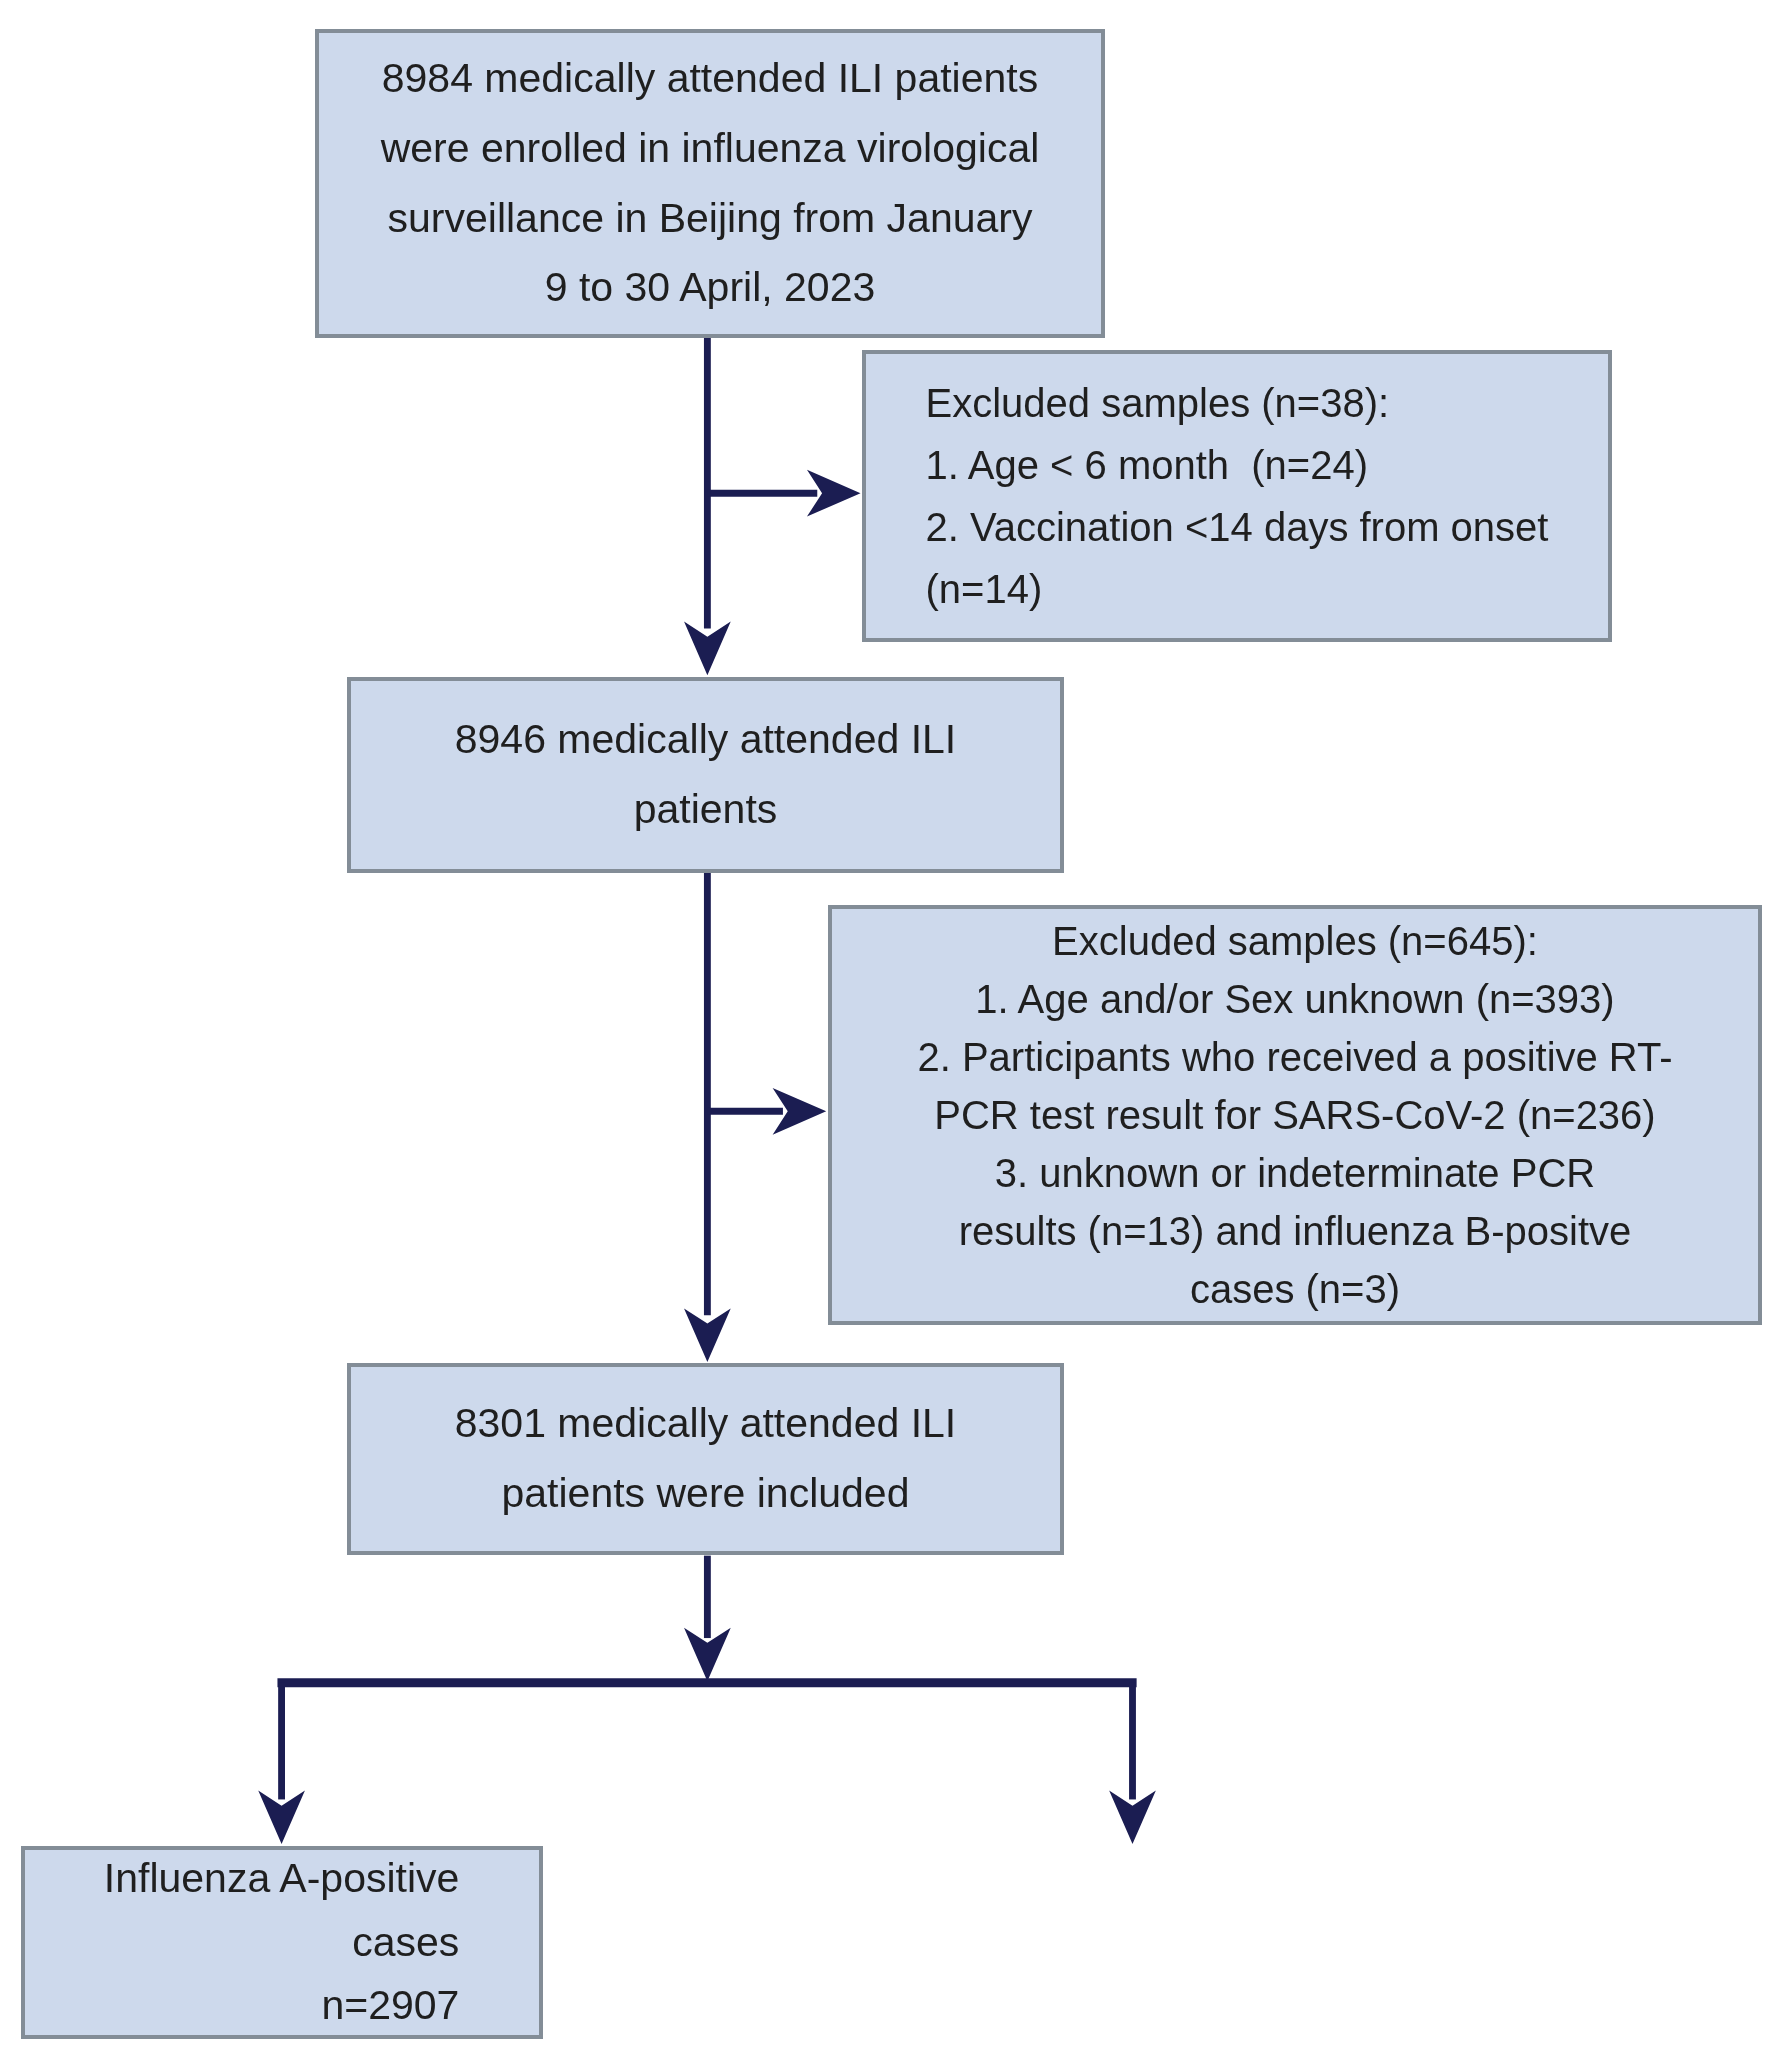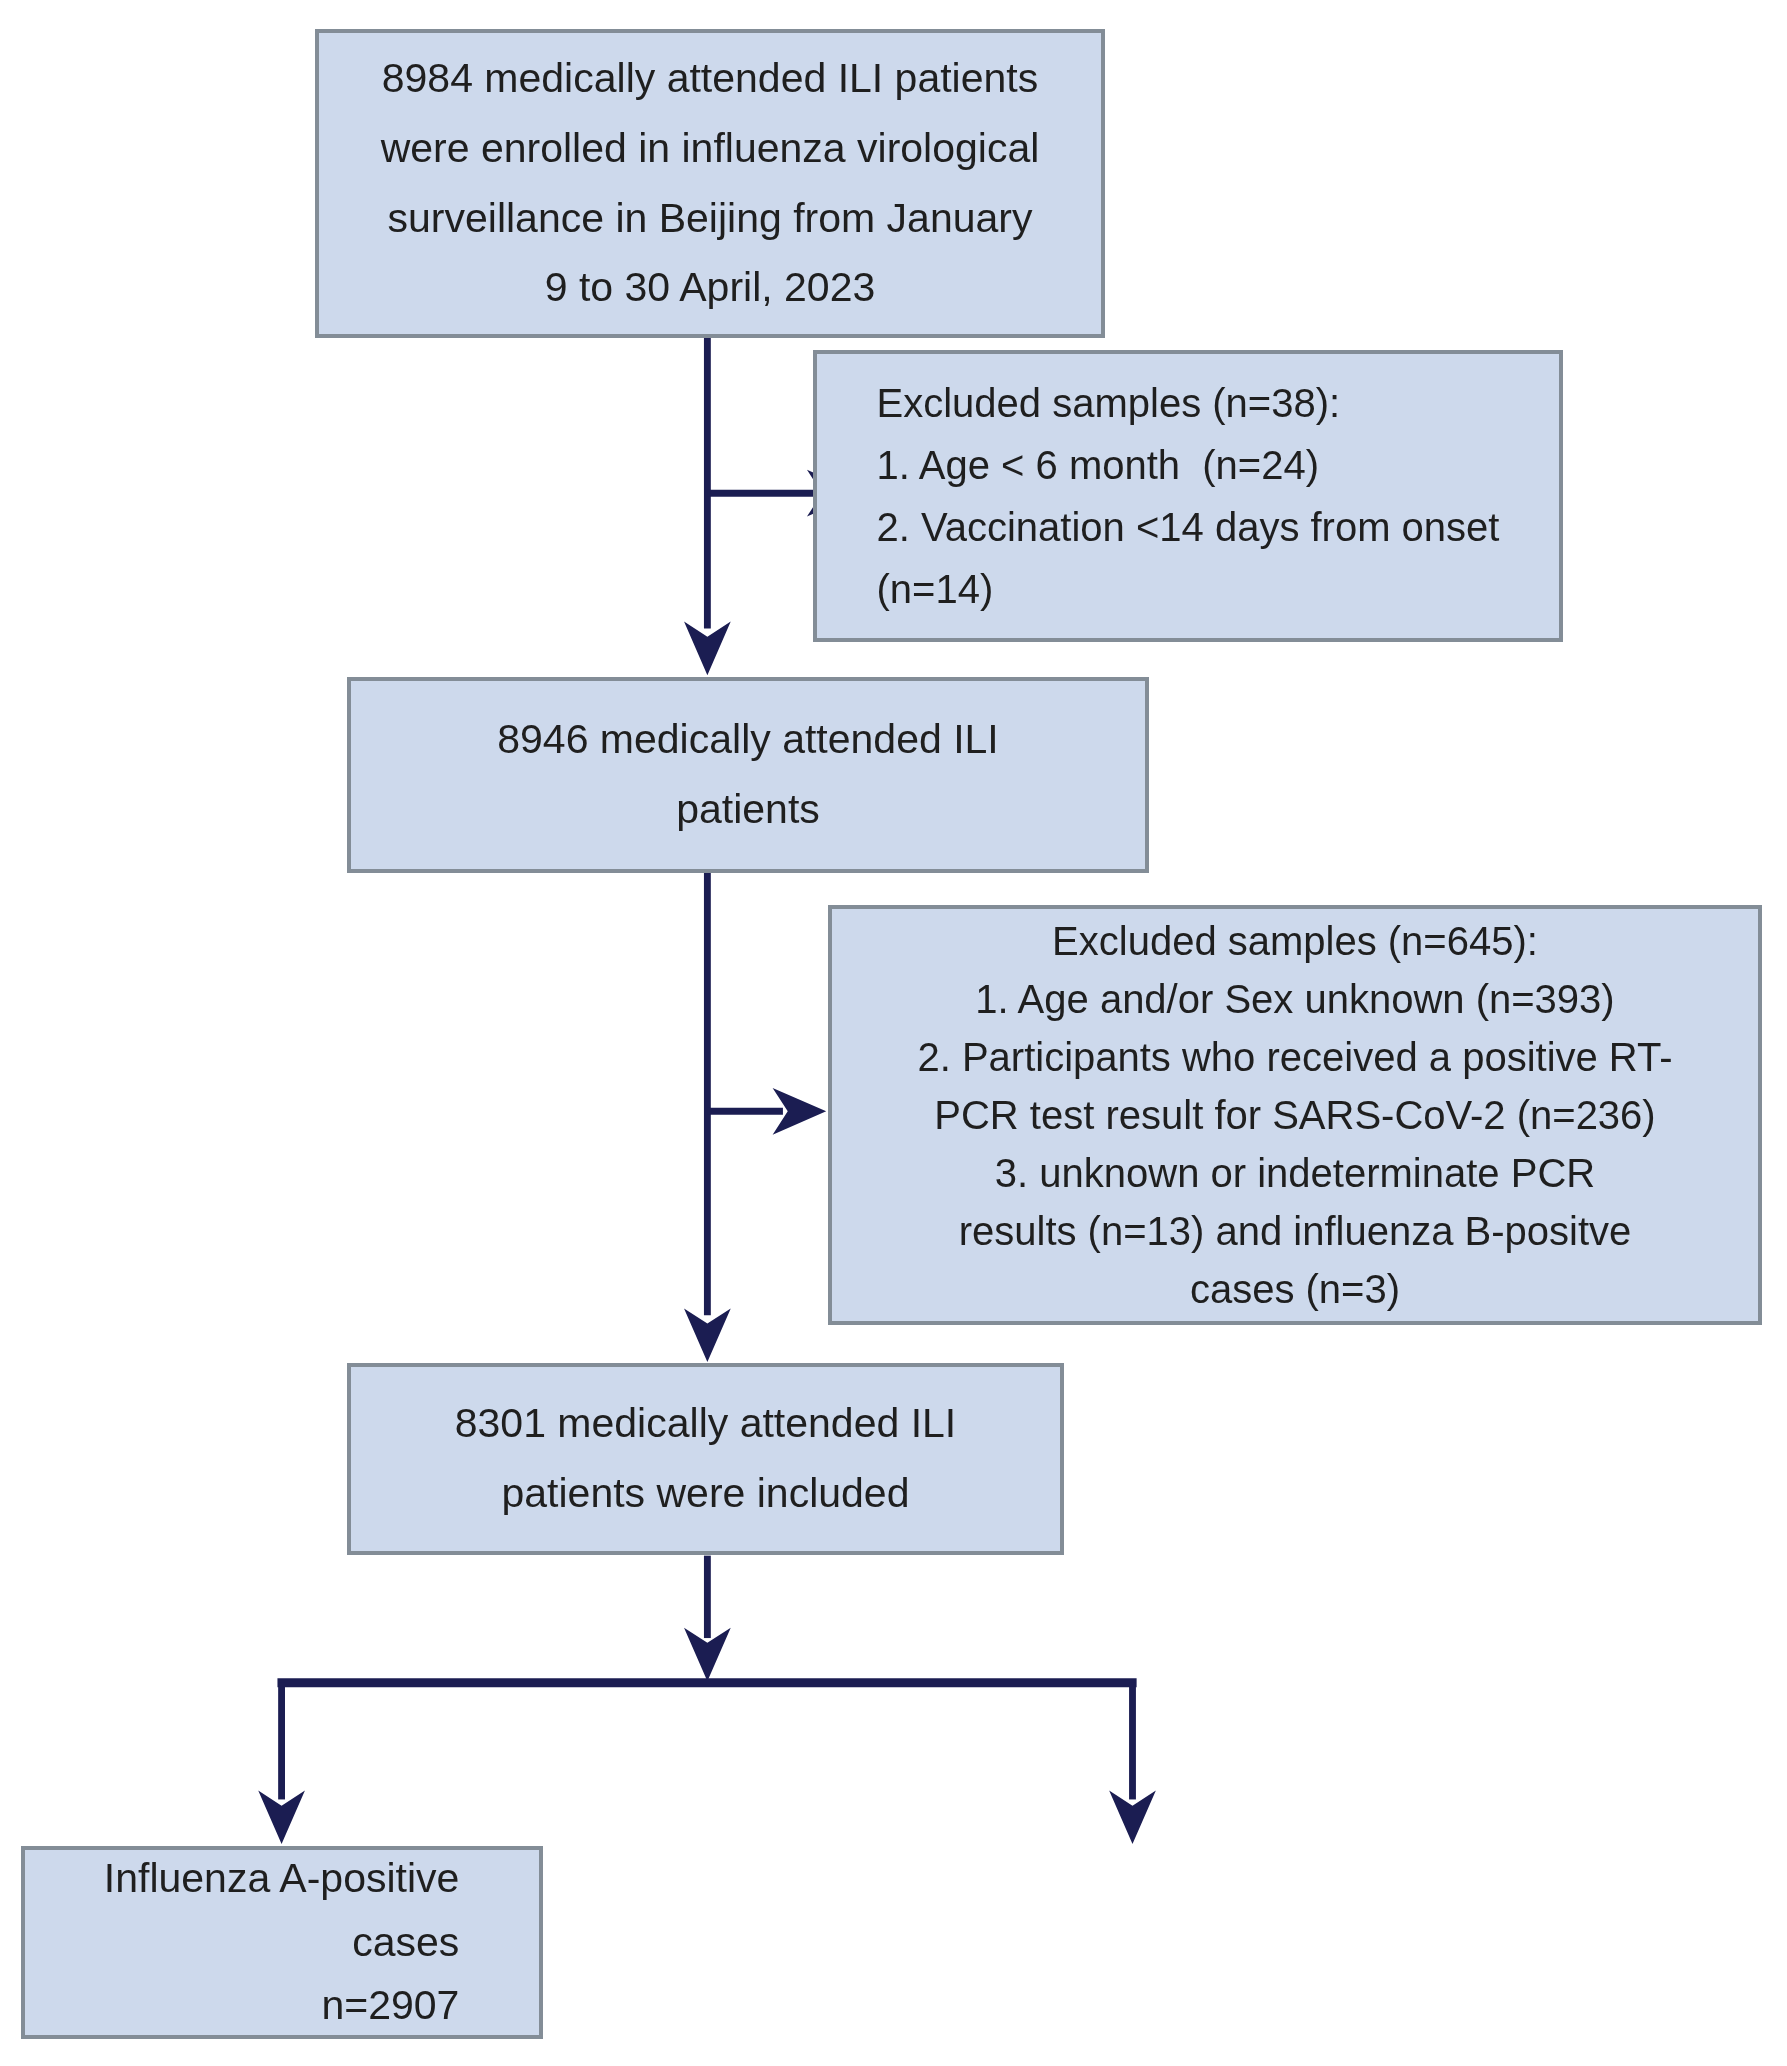--- a/index.html
+++ b/index.html
@@ -22,22 +22,22 @@
     border:4.1px solid var(--box-border,#838d97);
     display:flex;align-items:center;justify-content:center;
   }
   .txt{white-space:pre-wrap;}
   .center-text .txt{text-align:center;font-size:41px;line-height:1.7;padding:0 16.5px;}
   .small-center .txt{text-align:right;font-size:41px;line-height:1.55;padding:0 16.5px;}
   .left-text .txt{text-align:left;font-size:40px;line-height:1.55;padding:0 26px;}
   .left-text-tight .txt{text-align:center;font-size:40px;line-height:1.45;padding:0 26px;}
 
   .b-enrolled {left:315px; top:29px;   width:790px; height:309px;}
-  .b-excl1    {left:813px;top:350px;  width:750px; height:292px;}
-  .b-after1   {left:347px; top:677px;  width:802px; height:196px;}
+  .b-excl1    {left:862px;top:350px;  width:750px; height:292px;}
+  .b-after1   {left:347px; top:677px;  width:717px; height:196px;}
   .b-excl2    {left:828px;top:905px; width:934px; height:420px;}
   .b-included {left:347px; top:1363px; width:717px; height:192px;}
   .b-flua     {left:20.6px;  top:1846px; width:522px;  height:193px;}
   .b-fluneg   {left:871px;top:1846px; width:523px;  height:193px;}
 </style>
 </head>
 <body>
 
 <div class="canvas">
 

